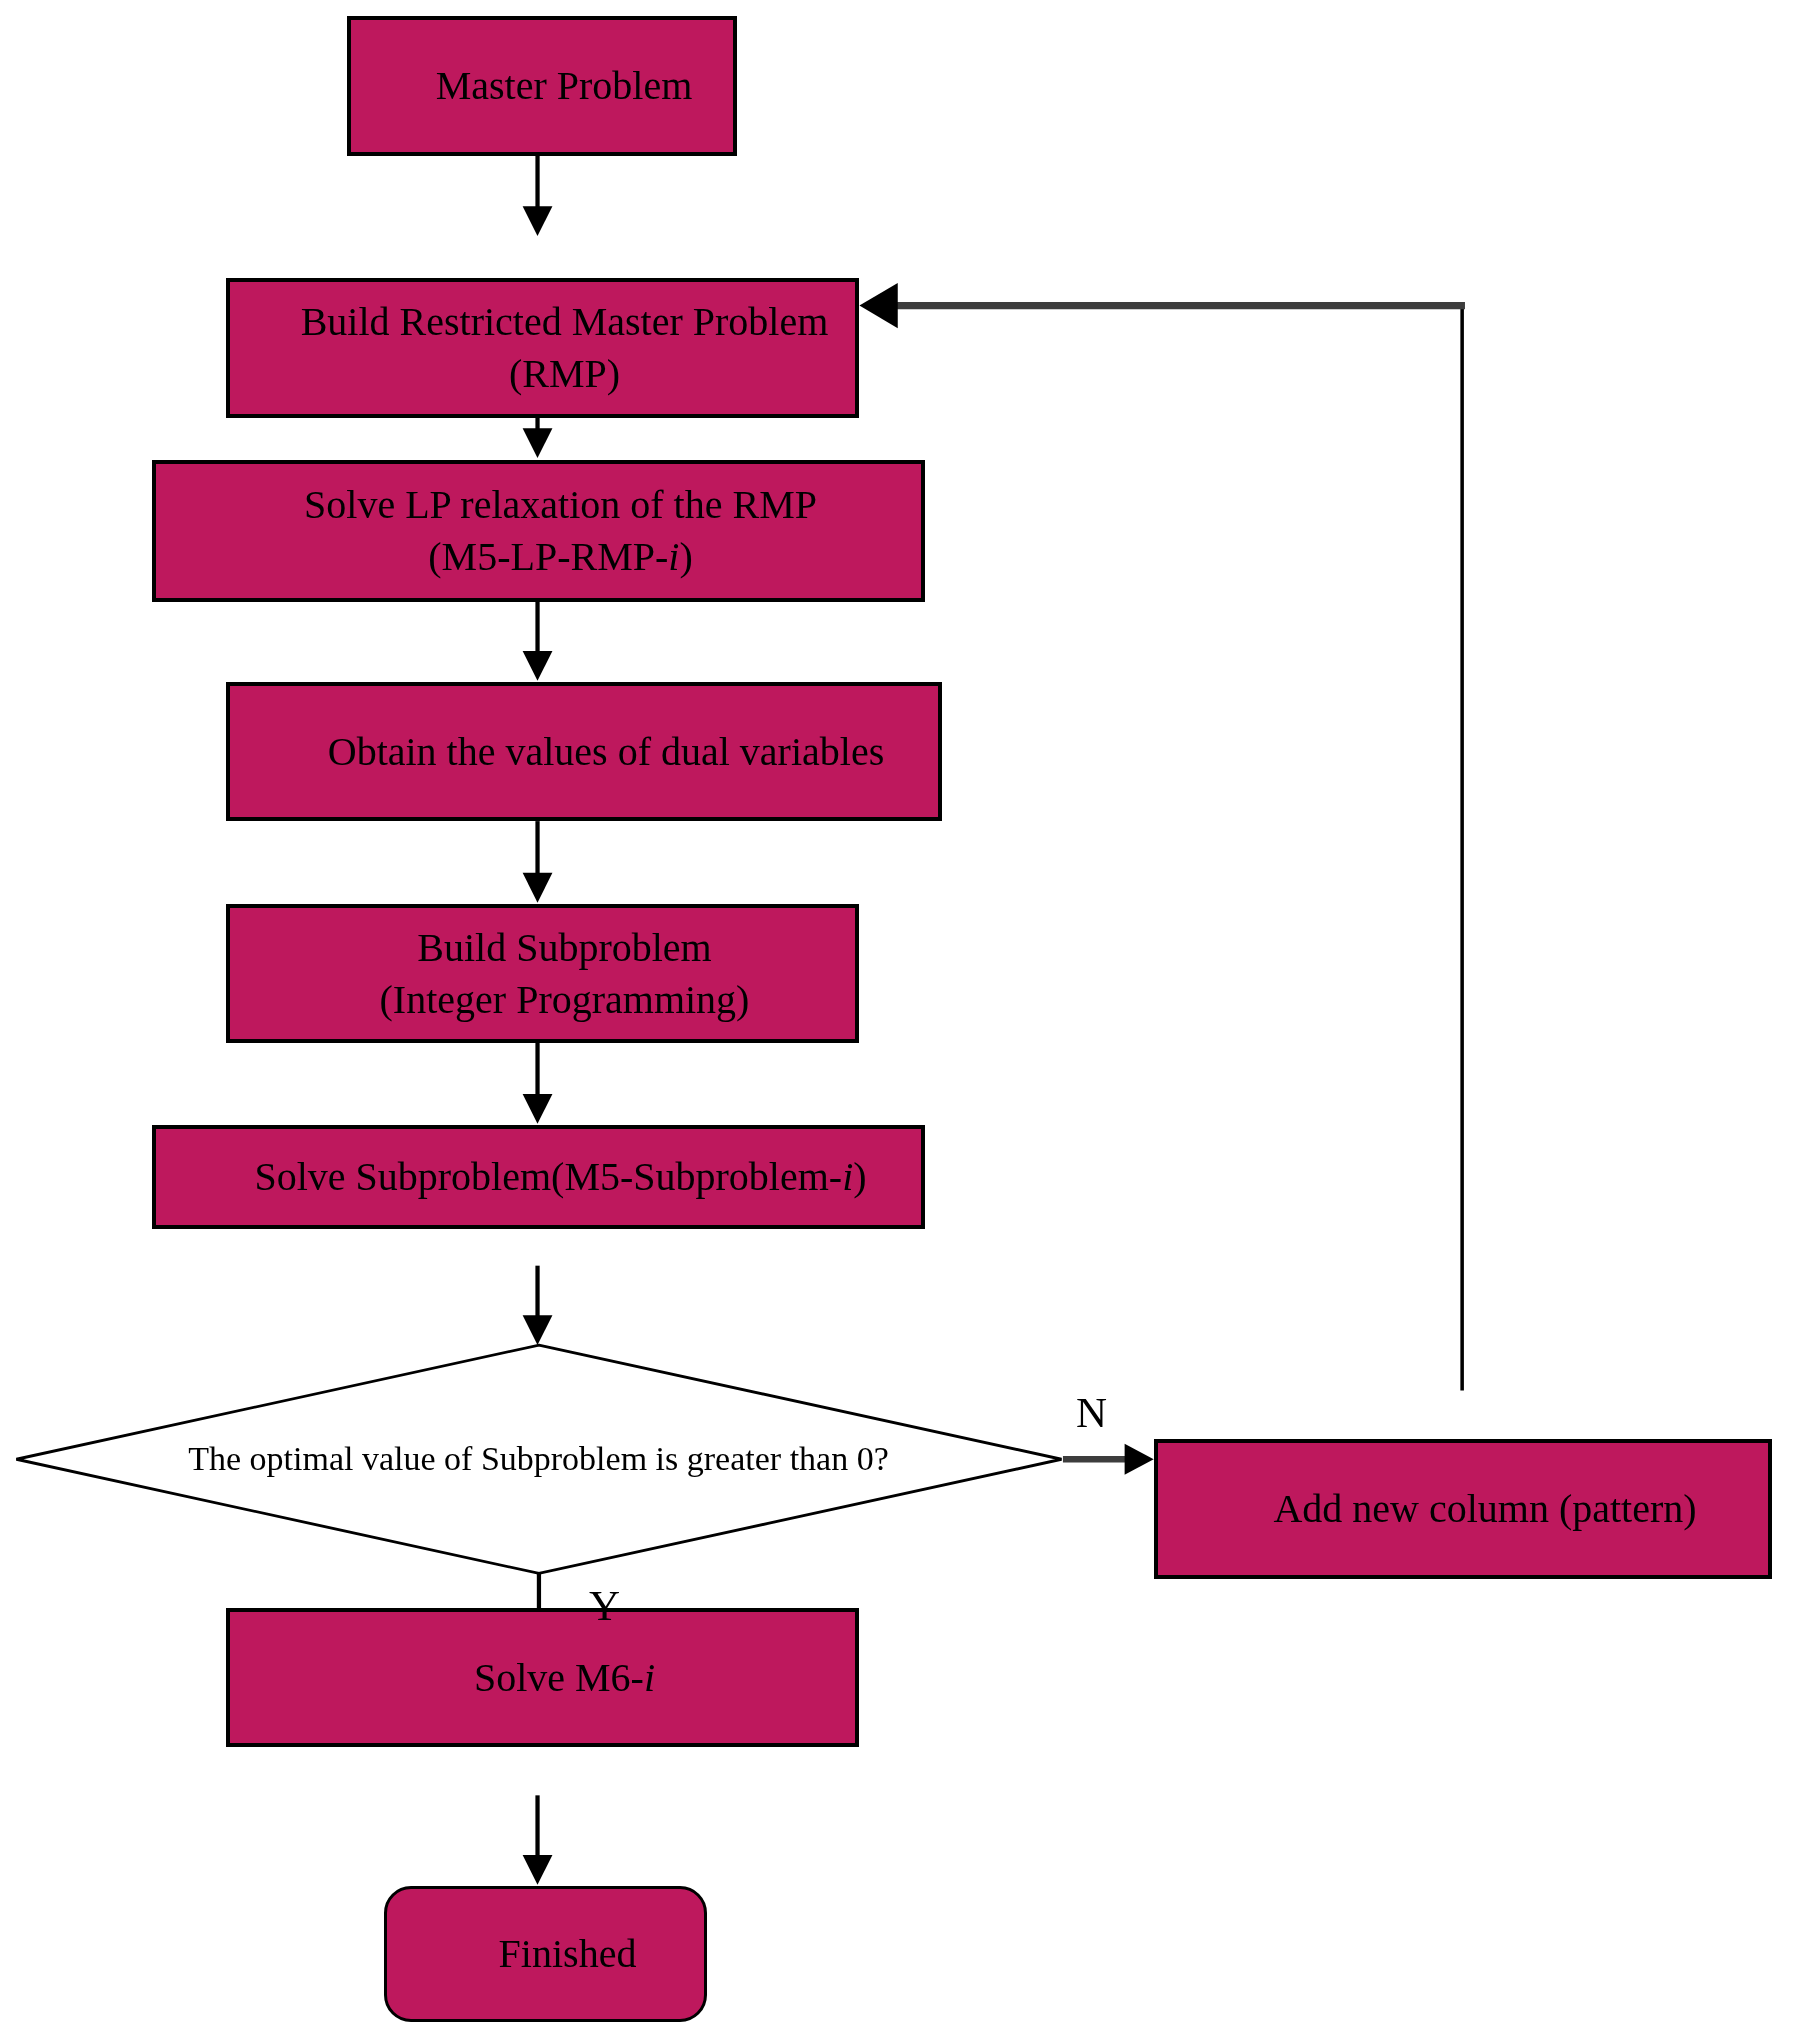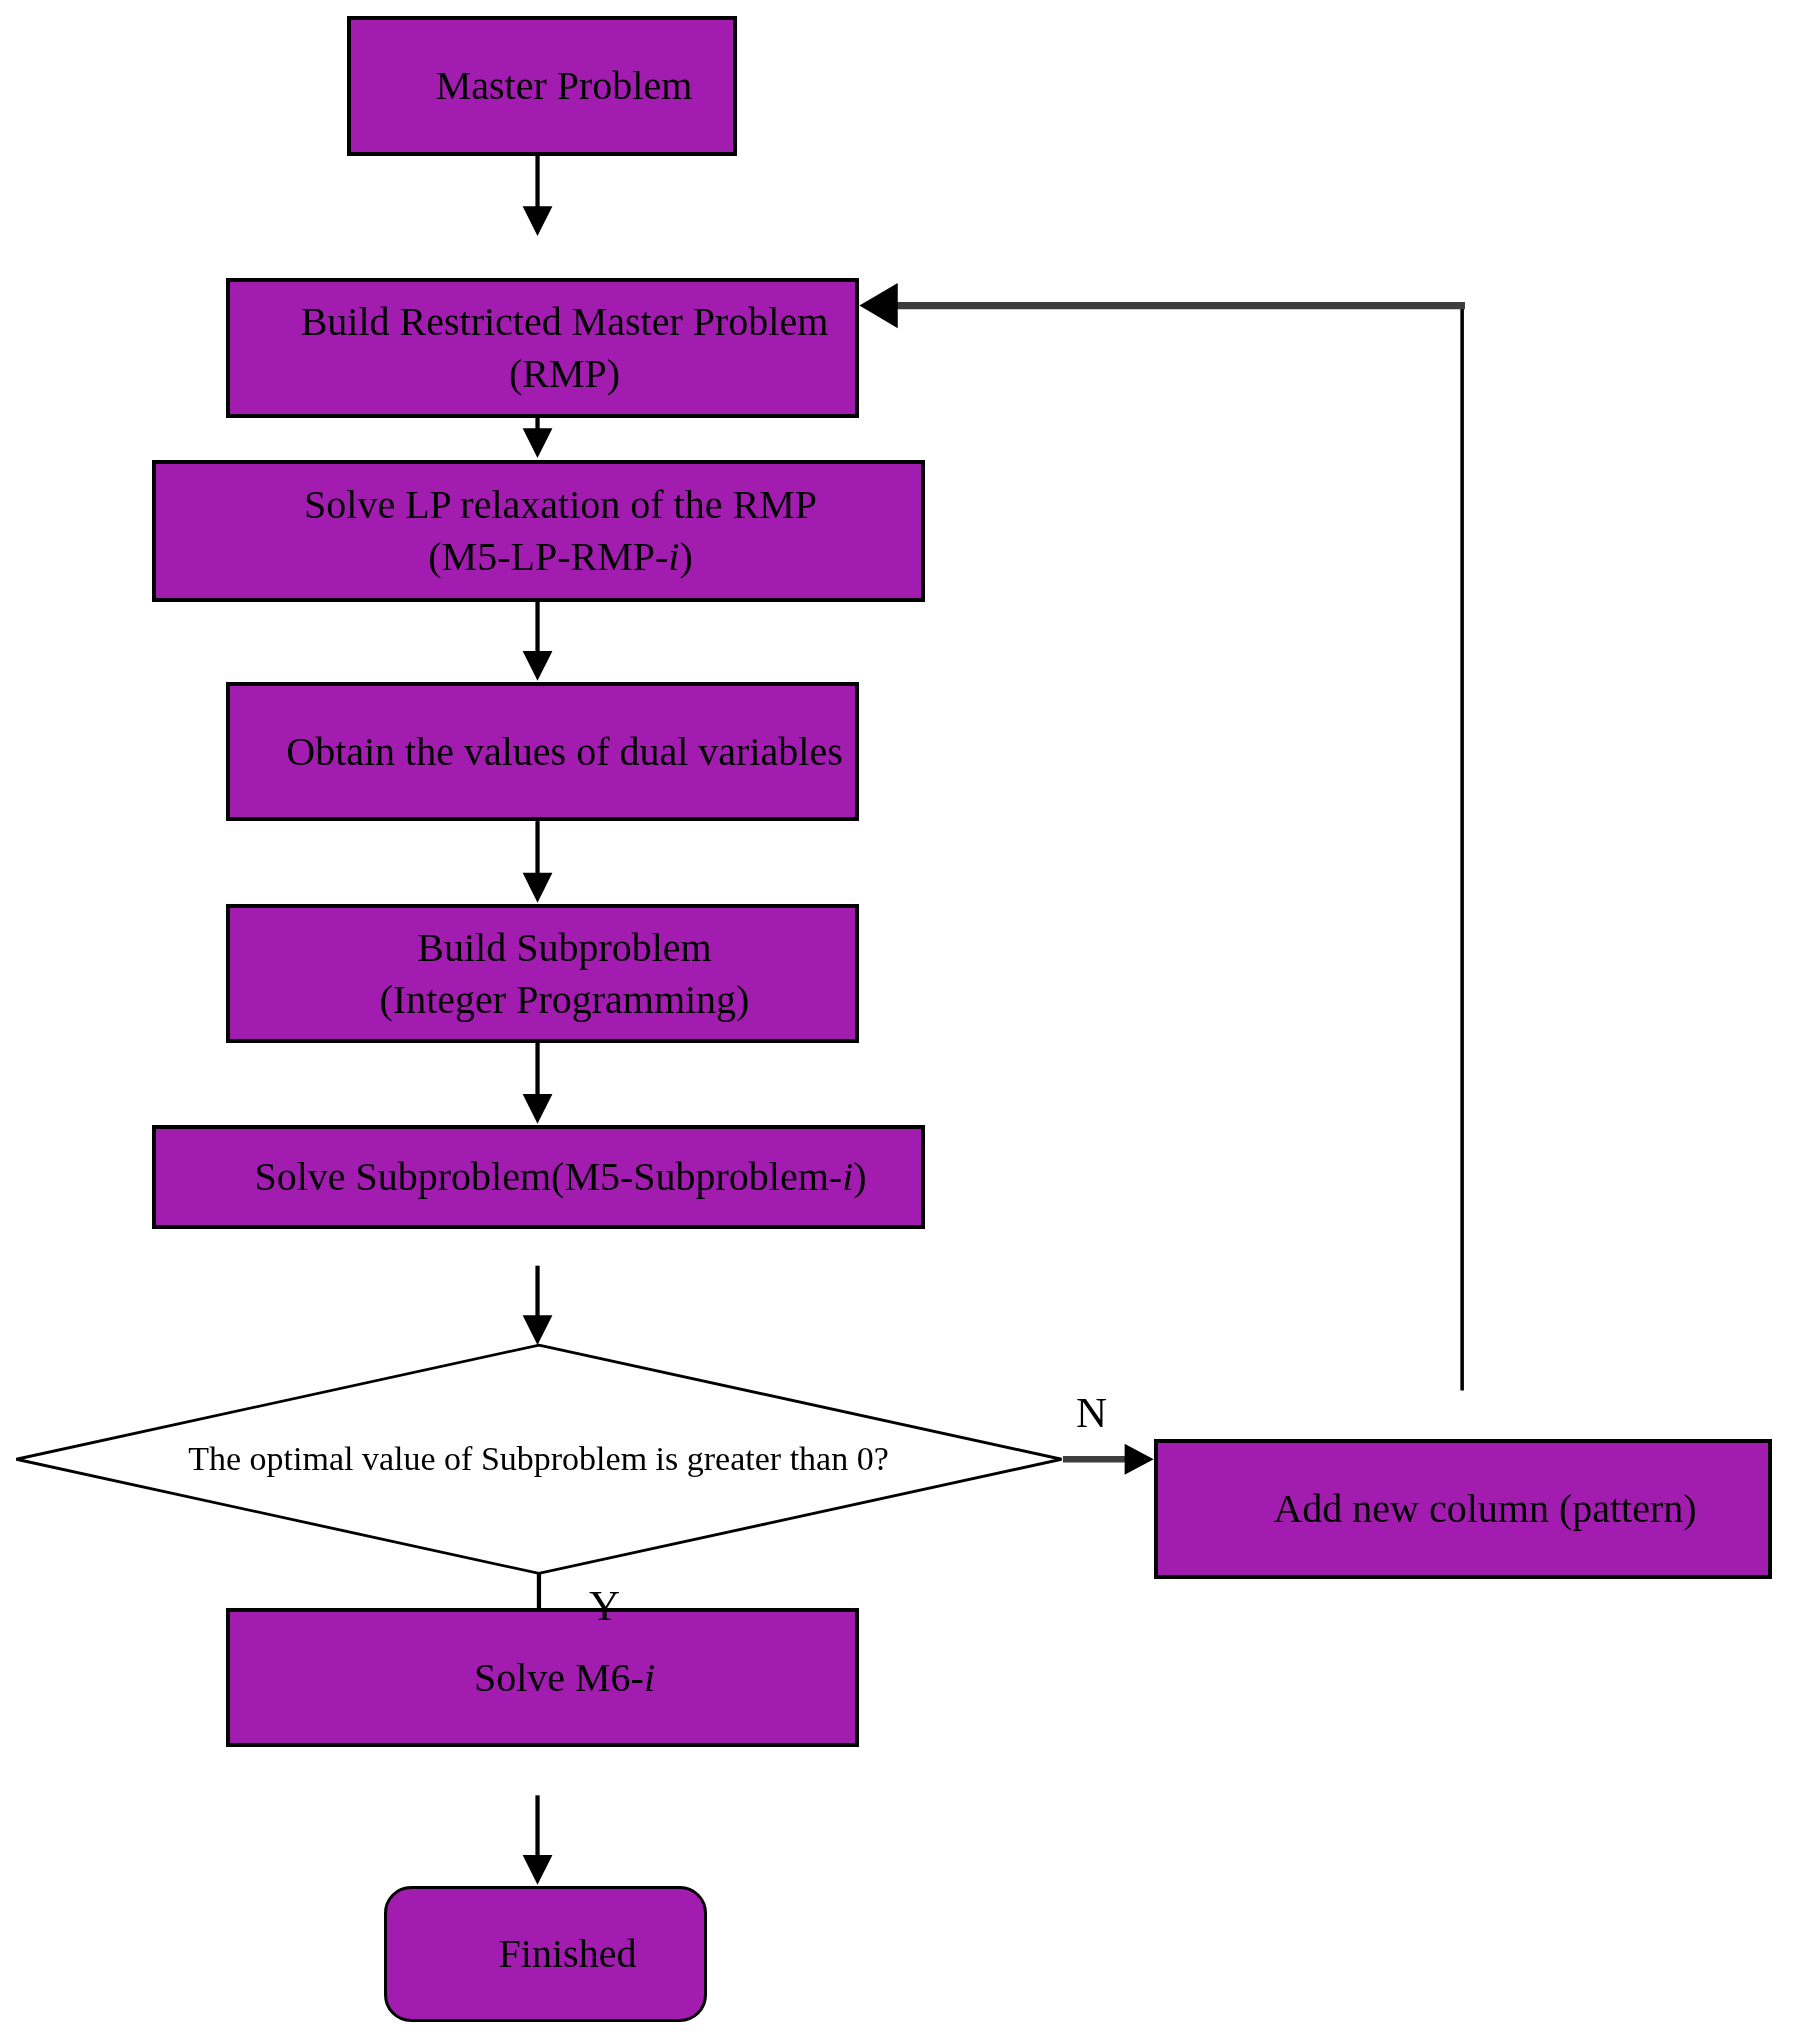--- a/index.html
+++ b/index.html
@@ -7,21 +7,21 @@
     position:relative;
     width:1799px;height:2035px;
     background:#ffffff;
     font-family:"Liberation Serif","DejaVu Serif",serif;
     color:#000000;
   }
   #connector-layer{position:absolute;left:0;top:0;width:1799px;height:2035px;}
   .node{
     position:absolute;
     border:4.3px solid #000000;
-    background:#a21caf;
+    background:#be185d;
     display:flex;flex-direction:column;
     align-items:center;justify-content:center;
     text-align:center;
     font-size:40px;line-height:52px;
     box-sizing:border-box;
     padding-left:44px;
   }
   .node .ln{display:block;white-space:nowrap;}
   .it{font-style:italic;}
   .edge-label{
@@ -31,21 +31,21 @@
   #decision-text{
     position:absolute;
     left:60px;top:1436px;width:957px;
     text-align:center;font-size:34px;line-height:45px;
     white-space:nowrap;
   }
   
   #node-master           {left:347px; top:15.6px;   width:390px;  height:140px;}
   #node-build-rmp        {left:226px; top:238px;  width:633px;  height:140px;margin-top:40px;}
   #node-solve-lp         {left:152px; top:460px;  width:773px; height:142px;}
-  #node-dual-values      {left:226px; top:682px;  width:633px;  height:139px;}
+  #node-dual-values      {left:226px; top:682px;  width:716px;  height:139px;}
   #node-build-subproblem {left:226px; top:904px; width:633px;  height:139px;}
   #node-solve-subproblem {left:152px; top:1125px; width:773px; height:104px;}
   #node-add-column       {left:1154px;top:1391px; width:618px;  height:140px;margin-top:48px;}
   #node-solve-m6         {left:226px; top:1608px; width:633px;  height:139px;}
   #node-finished         {left:384px; top:1886px; width:323px;  height:136px; border-width:3.5px;border-radius:27px;}
   #label-no {left:1035px;top:1391px;}
   #label-yes{left:548px; top:1584px;}
 </style>
 </head>
 <body>

